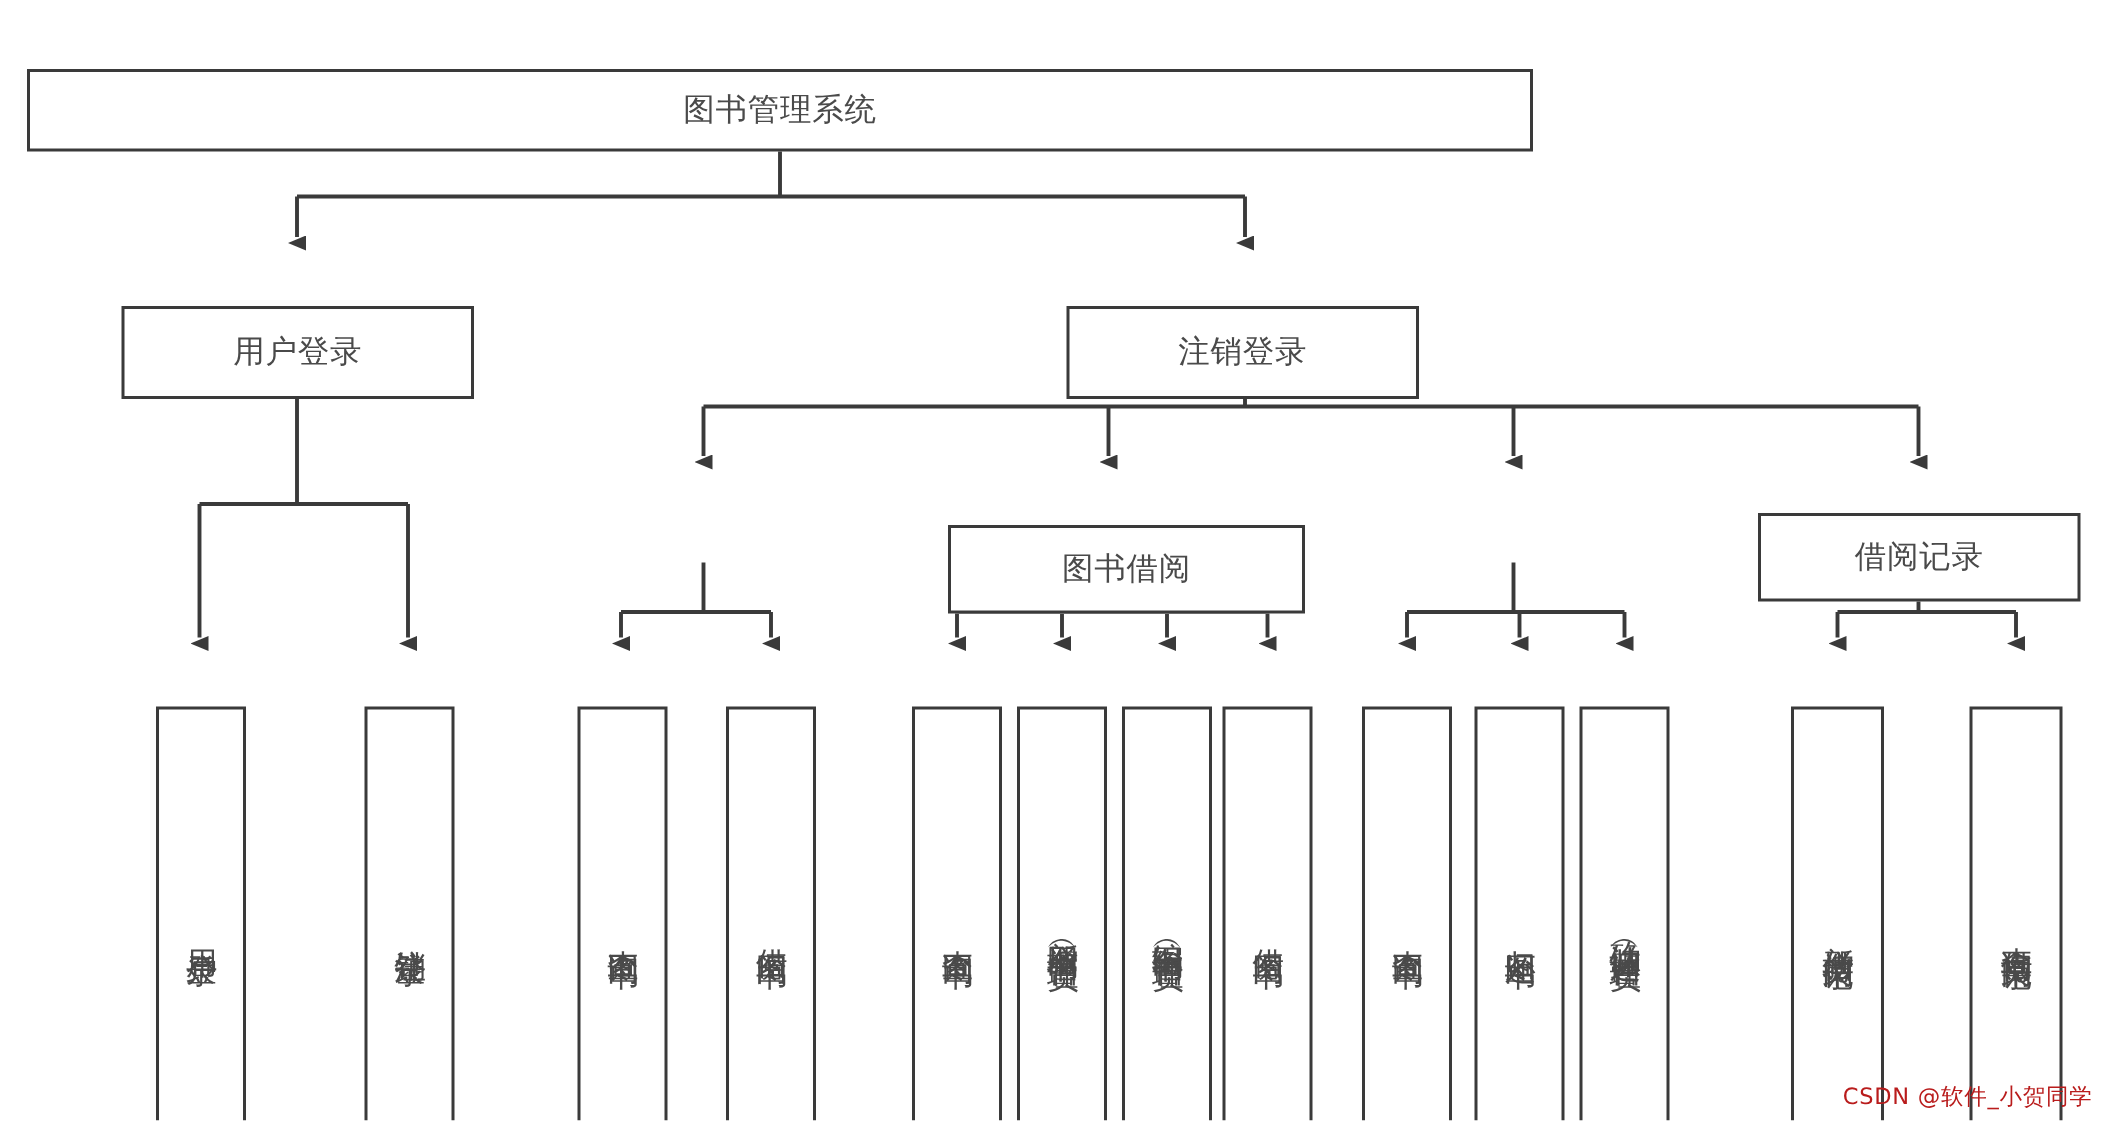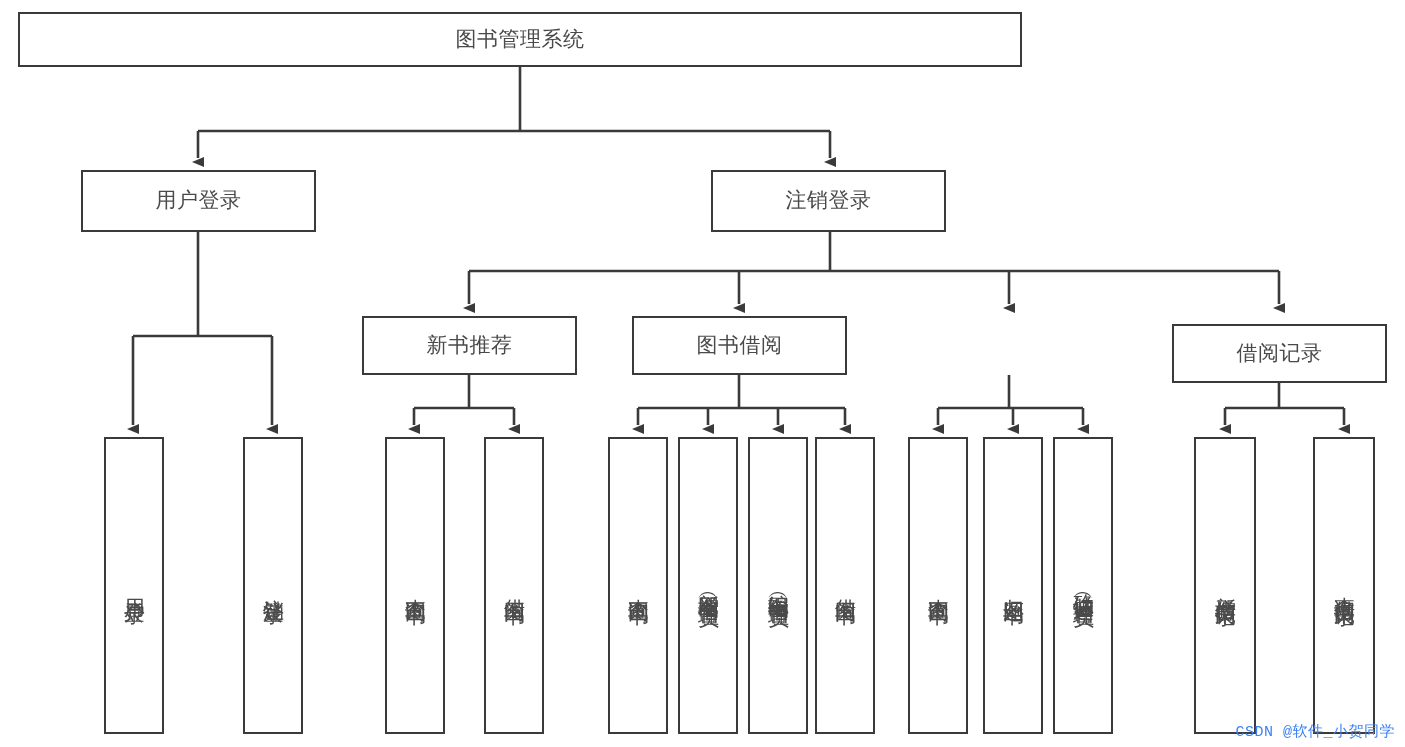--- a/index.html
+++ b/index.html
@@ -26,20 +26,21 @@
   }
   .node {
     position: absolute;
     box-sizing: border-box;
     border: 2px solid #3a3a3a;
     background: #ffffff;
     display: flex;
     align-items: center;
     justify-content: center;
     color: #4a4a4a;
+    margin-top: 34px;
   }
   .node .lbl {
     display: block;
     text-align: center;
     color: #4a4a4a;
     line-height: 1.12;
   }
   .node.horiz .lbl {
     font-size: 21px;
     letter-spacing: 0.5px;
@@ -54,25 +55,24 @@
     font-size: 21px;
     letter-spacing: 2px;
     line-height: 1.0;
     max-height: 100%;
   }
   #watermark {
     position: absolute;
     right: 10px;
     bottom: 6px;
     font-size: 15px;
-    color: #3b82f6;
+    color: #b91c1c;
     letter-spacing: 0.5px;
     white-space: nowrap;
     pointer-events: none;
-    font-family: Liberation Mono, monospace;
   }
 </style>
 </head>
 <body>
 
 <div id="canvas">
 
   <svg id="wires" viewBox="0 0 1405 747" width="1405" height="747" xmlns="http://www.w3.org/2000/svg">
     <defs>
       <marker id="arrow" markerWidth="10" markerHeight="12" refX="1" refY="6" orient="auto" markerUnits="userSpaceOnUse">
@@ -127,27 +127,24 @@
     <span class="lbl">图书管理系统</span>
   </div>
 
   <div class="node horiz" style="left:81px; top:170px; width:235px; height:62px;">
     <span class="lbl">用户登录</span>
   </div>
   <div class="node horiz" style="left:711px; top:170px; width:235px; height:62px;">
     <span class="lbl">注销登录</span>
   </div>
 
-  <div class="node horiz" style="left:362px; top:316px; width:215px; height:59px;">
-    <span class="lbl">新书推荐</span>
-  </div>
-  <div class="node horiz" style="left:632px; top:316px; width:215px; height:59px;">
+  <div class="node horiz" style="left:632px; top:316px; width:238px; height:59px;">
     <span class="lbl">图书借阅</span>
   </div>
-  <div class="node horiz" style="left:1172px; top:324px; width:215px; height:59px;">
+  <div class="node horiz" style="left:1172px; top:308px; width:215px; height:59px;">
     <span class="lbl">借阅记录</span>
   </div>
 
   <div class="node vert" style="left:104px; top:437px; width:60px; height:297px;">
     <span class="lbl">用户登录</span>
   </div>
   <div class="node vert" style="left:243px; top:437px; width:60px; height:297px;">
     <span class="lbl">注销登录</span>
   </div>
 

